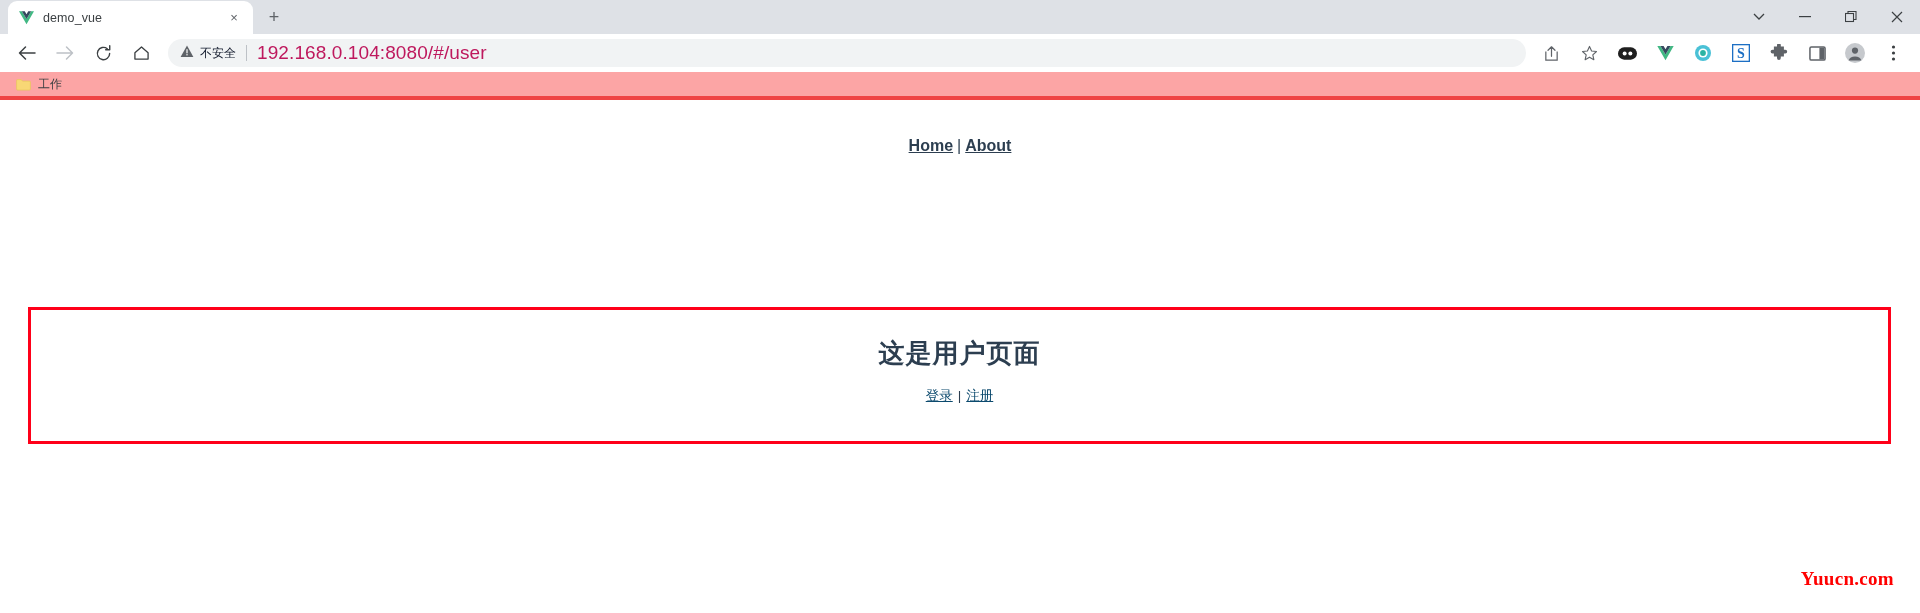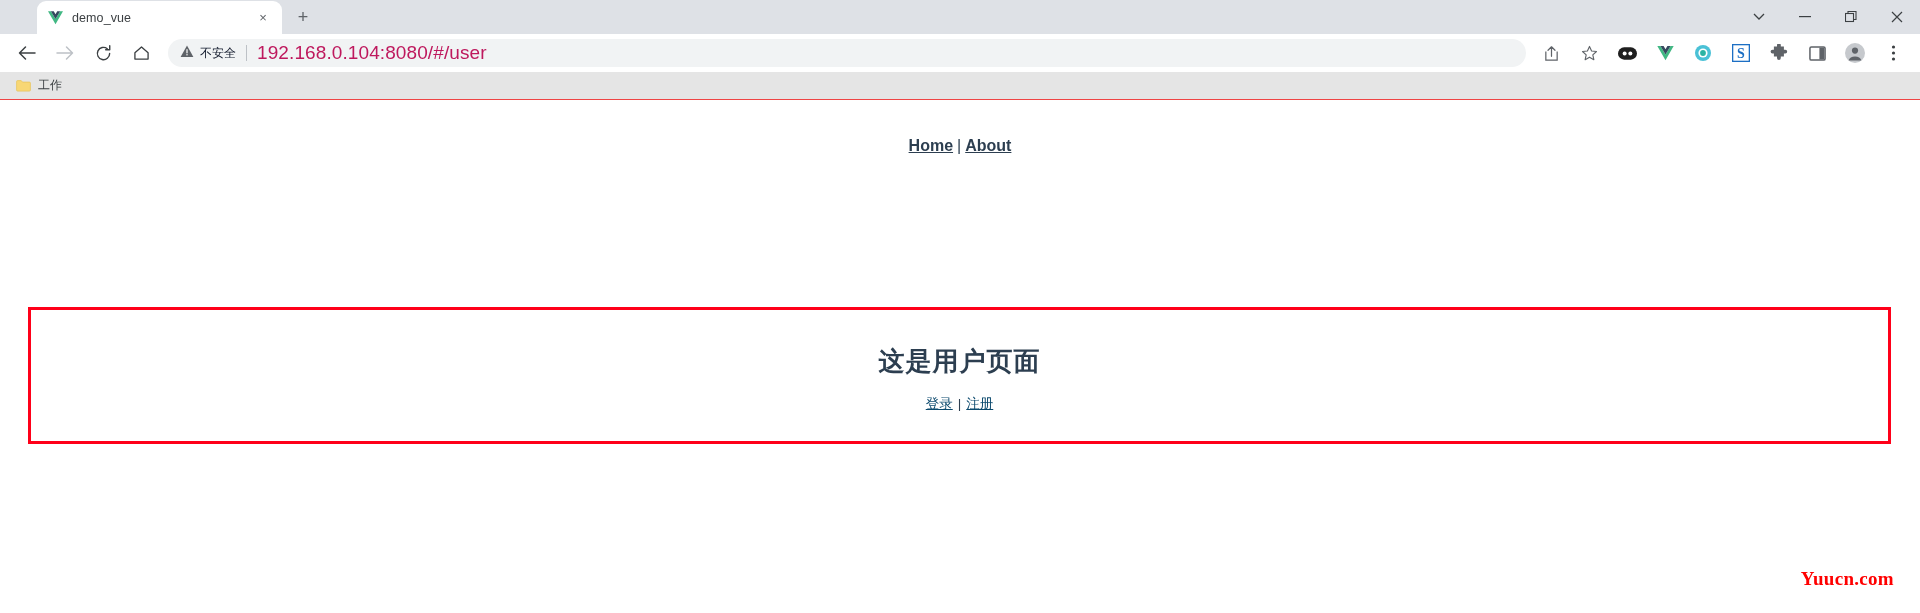--- a/index.html
+++ b/index.html
@@ -13,21 +13,20 @@
 
   
   .browser { width: 1920px; height: 613px; position: relative; }
 
   .tabstrip {
     height: 34px;
     background: #dee1e6;
     display: flex;
     align-items: flex-end;
     position: relative;
-    padding-left: 29px;
   }
   .tab {
     margin-left: 8px;
     width: 245px;
     height: 33px;
     background: #ffffff;
     border-radius: 9px 9px 0 0;
     display: flex;
     align-items: center;
     padding: 0 10px;
@@ -133,25 +132,25 @@
   .tb-right { display: flex; align-items: center; }
   .ext-icon {
     width: 28px; height: 28px;
     margin: 0 5px;
     display: flex; align-items: center; justify-content: center;
     border-radius: 50%;
   }
 
   .bookmarkbar {
     height: 28px;
-    background: #e5e5e5;
+    background: #fca5a5;
     display: flex;
     align-items: center;
     padding: 0 10px;
-    border-bottom: 1px solid #ef4444;
+    border-bottom: 4px solid #ef4444;
   }
   .bm-item {
     display: flex;
     align-items: center;
     padding: 3px 8px 3px 5px;
     border-radius: 4px;
   }
   .bm-folder-icon {
     width: 16px; height: 16px;
     margin-right: 7px;
@@ -194,21 +193,21 @@
     top: 207px;
     width: 1863px;
     height: 137px;
     border: 3px solid #ff0019;
     background: #ffffff;
   }
 
   .box-heading {
     text-align: center;
     margin: 0;
-    padding-top: 34px;
+    padding-top: 26px;
     font-size: 26px;
     font-weight: bold;
     color: #2c3e50;
     letter-spacing: 1px;
   }
 
   .box-links {
     text-align: center;
     margin-top: 16px;
     font-size: 13.5px;

